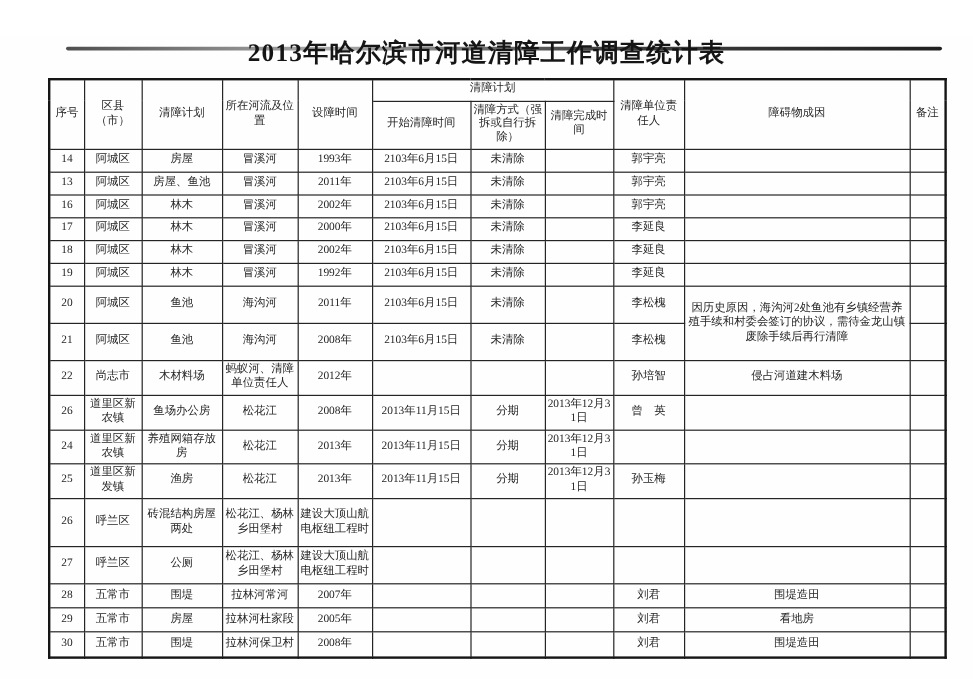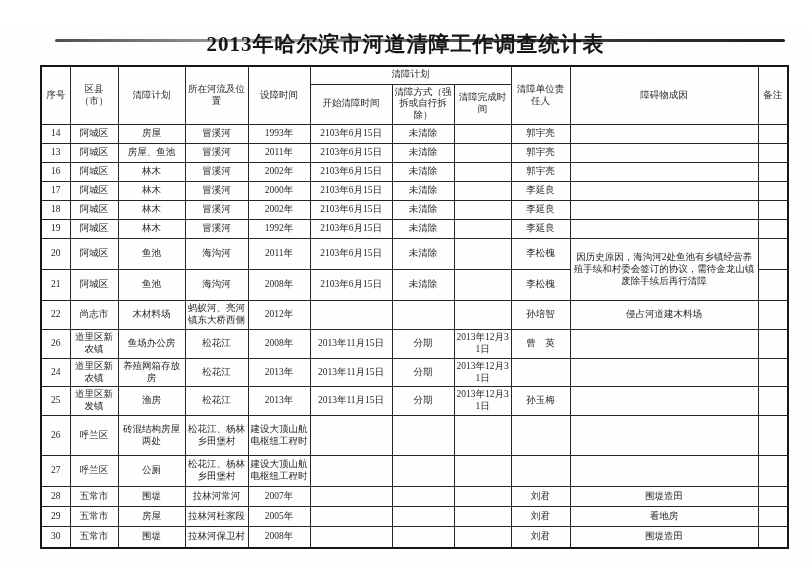--- a/index.html
+++ b/index.html
@@ -205,21 +205,21 @@
           <td>2103年6月15日</td>
           <td>未清除</td>
           <td></td>
           <td>李松槐</td>
           <td></td>
         </tr>
         <tr>
           <td>22</td>
           <td>尚志市</td>
           <td>木材料场</td>
-          <td>蚂蚁河、亮河镇东大桥西侧</td>
+          <td>蚂蚁河、清障单位责任人</td>
           <td>2012年</td>
           <td></td>
           <td></td>
           <td></td>
           <td>孙培智</td>
           <td>侵占河道建木料场</td>
           <td></td>
         </tr>
         <tr>
           <td>26</td>

